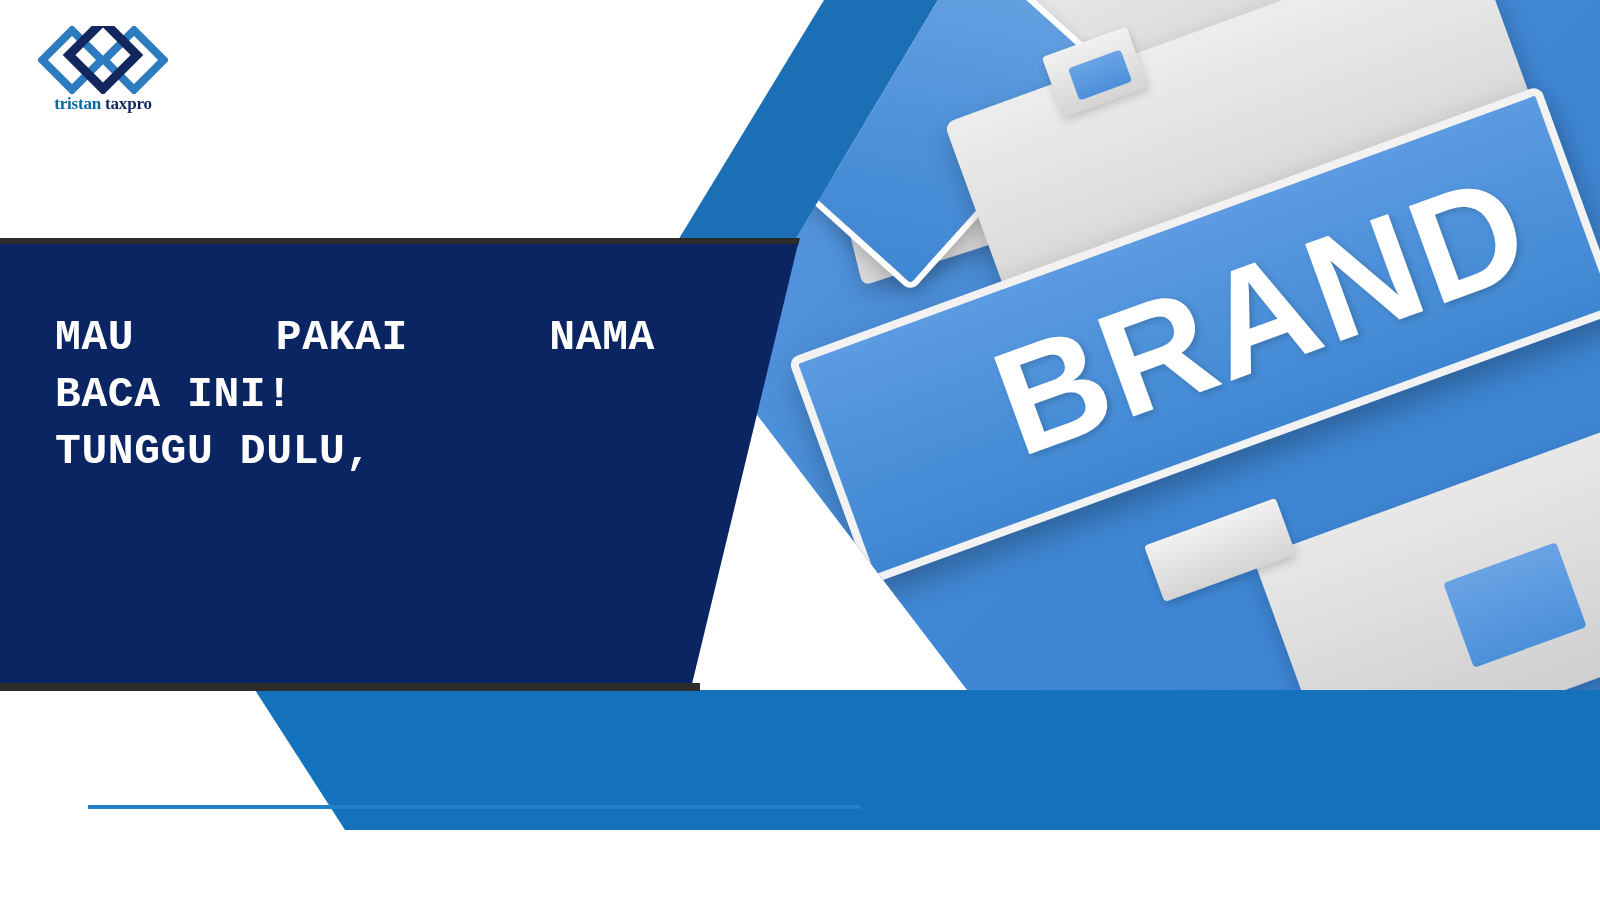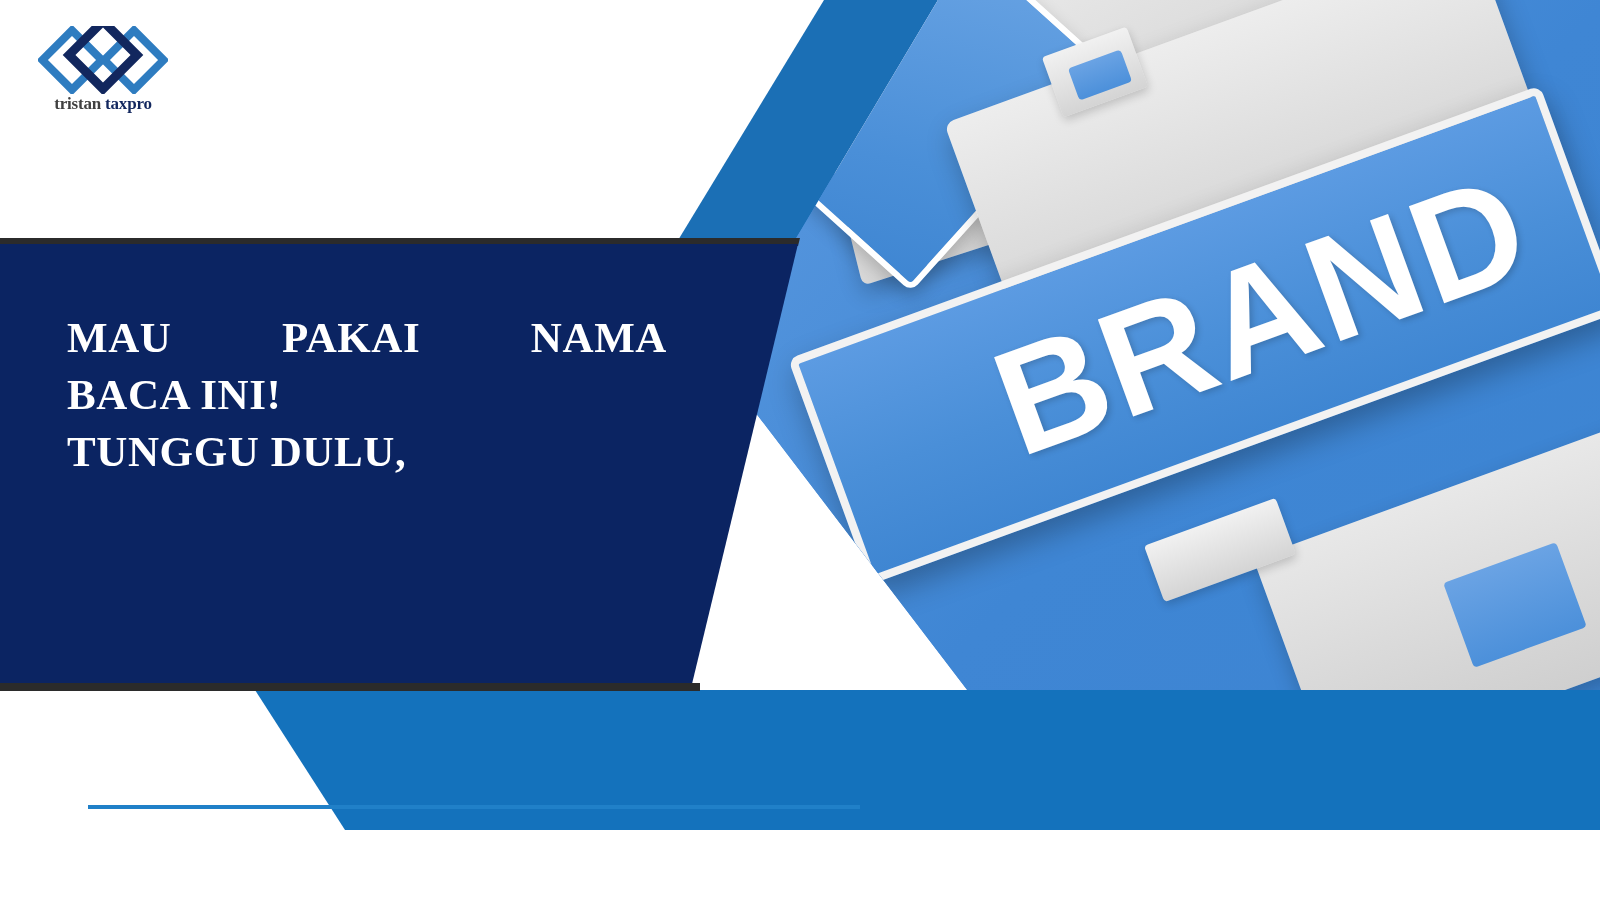--- a/index.html
+++ b/index.html
@@ -36,21 +36,21 @@
     left: 0;
     top: 68px;
     width: 130px;
     text-align: center;
     font-family: "Liberation Serif", serif;
     font-weight: bold;
     font-size: 17px;
     letter-spacing: -0.2px;
     white-space: nowrap;
   }
-  .logo-text .t1 { color: #404040; text-align: right; }
+  .logo-text .t1 { color: #0369a1; text-align: right; }
   .logo-text .t2 { color: #12275E; }
 
   
   .photo {
     position: absolute;
     left: 720px;
     top: 0;
     width: 880px;
     height: 733px;
     overflow: hidden;
@@ -179,25 +179,25 @@
   }
   .navy-edge-bottom {
     position: absolute;
     left: 0; top: 683px;
     width: 700px; height: 8px;
     background: #2B2B2B;
   }
 
   .headline {
     position: absolute;
-    left: 67px;
+    left: 55px;
     top: 310px;
     width: 600px;
     color: #ffffff;
-    font-family: Liberation Serif, serif;
+    font-family: Liberation Mono, monospace;
     font-weight: bold;
     font-size: 43px;
     line-height: 1.32;
     letter-spacing: 0.6px;
   }
   .headline .line-j {
     display: block;
     text-align: justify;
     text-align-last: justify;
   }

